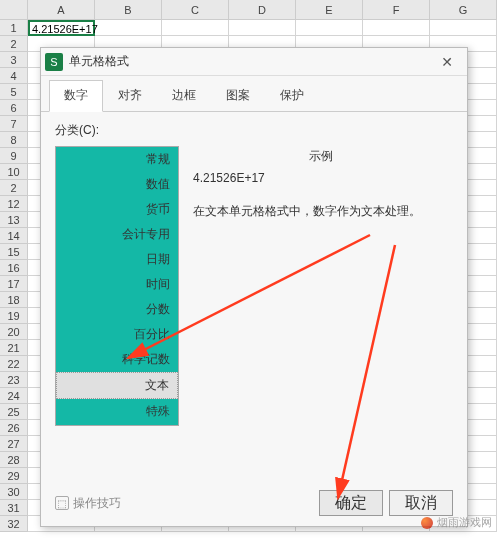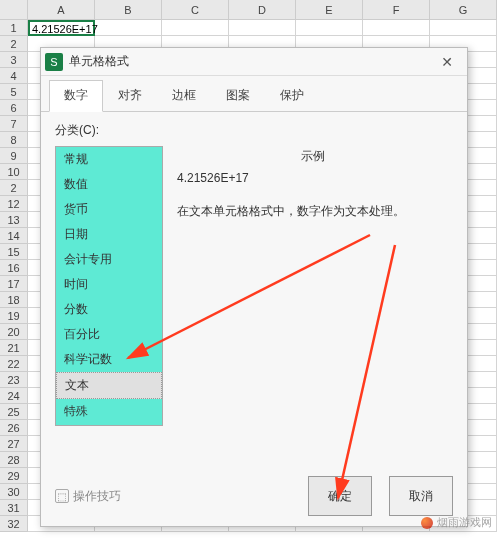--- a/index.html
+++ b/index.html
@@ -22,33 +22,33 @@
 .title-text { flex: 1; font-size: 12px; color: #333; }
 .close-btn { width: 32px; height: 24px; text-align: center; line-height: 24px; font-size: 14px; color: #555; cursor: pointer; }
 
 .tabs { display: flex; padding: 4px 8px 0 8px; border-bottom: 1px solid #ccc; background: #f7f7f7; }
 .tab { padding: 6px 14px; font-size: 12px; color: #444; cursor: pointer; border: 1px solid transparent; }
 .tab.active { background: #fff; border: 1px solid #ccc; border-bottom: 1px solid #fff; margin-bottom: -1px; }
 
 .body { padding: 10px 14px; }
 .section-label { font-size: 12px; color: #333; margin-bottom: 7px; }
 .content-row { display: flex; gap: 10px; }
-.listbox { width: 108px; height: 280px; background: #5eead4; border: 1px solid #aaa; overflow: auto; }
+.listbox { width: 124px; height: 280px; background: #14b8a6; border: 1px solid #aaa; overflow: auto; text-align: right; }
 .list-item { padding: 4px 8px; font-size: 12px; color: #333; cursor: pointer; }
 .list-item.selected { background: #e0e0e0; border: 1px dotted #999; }
 .right-pane { flex: 1; padding: 2px 4px; }
 .example-label { font-size: 12px; color: #333; margin-bottom: 6px; text-align: center; }
 .example-val { font-size: 12px; color: #333; margin-bottom: 18px; }
 .desc { font-size: 12px; color: #333; }
 
 .footer { position: absolute; bottom: 10px; left: 14px; right: 14px; display: flex; align-items: center; }
 .tips { display: flex; align-items: center; gap: 4px; color: #888; font-size: 12px; cursor: pointer; }
 .tips-icon { width: 14px; height: 14px; border: 1px solid #aaa; border-radius: 2px; display: inline-flex; align-items: center; justify-content: center; font-size: 10px; color: #888; }
 .spacer { flex: 1; }
-.btn { min-width: 64px; height: 40px; background: #f0f0f0; border: 1px solid #999; font-size: 12px; color: #333; cursor: pointer; margin-left: 17px; }
+.btn { min-width: 64px; height: 26px; background: #f0f0f0; border: 1px solid #999; font-size: 16px; color: #333; cursor: pointer; margin-left: 6px; }
 .btn.primary { background: #e8e8e8; }
 
 
 .arrow-svg { position: absolute; top: 0; left: 0; width: 500px; height: 546px; pointer-events: none; }
 
 
 .watermark { position: absolute; right: 8px; bottom: 16px; display: flex; align-items: center; gap: 4px; font-size: 11px; color: #888; opacity: 0.75; }
 .wm-dot { width: 12px; height: 12px; border-radius: 50%; background: radial-gradient(circle at 30% 30%, #ff6a00, #c00000); }
 </style>
 </head>
@@ -404,22 +404,22 @@
       <div class="tab">图案</div>
       <div class="tab">保护</div>
     </div>
   <div class="body">
     <div class="section-label">分类(C):</div>
     <div class="content-row">
       <div class="listbox" id="category-list">
           <div class="list-item">常规</div>
           <div class="list-item">数值</div>
           <div class="list-item">货币</div>
+          <div class="list-item">会计专用</div>
           <div class="list-item">日期</div>
-          <div class="list-item">会计专用</div>
           <div class="list-item">时间</div>
           <div class="list-item">分数</div>
           <div class="list-item">百分比</div>
           <div class="list-item">科学记数</div>
           <div class="list-item selected">文本</div>
           <div class="list-item">特殊</div>
           <div class="list-item">自定义</div>
         </div>
       <div class="right-pane">
         <div class="example-label">示例</div>

